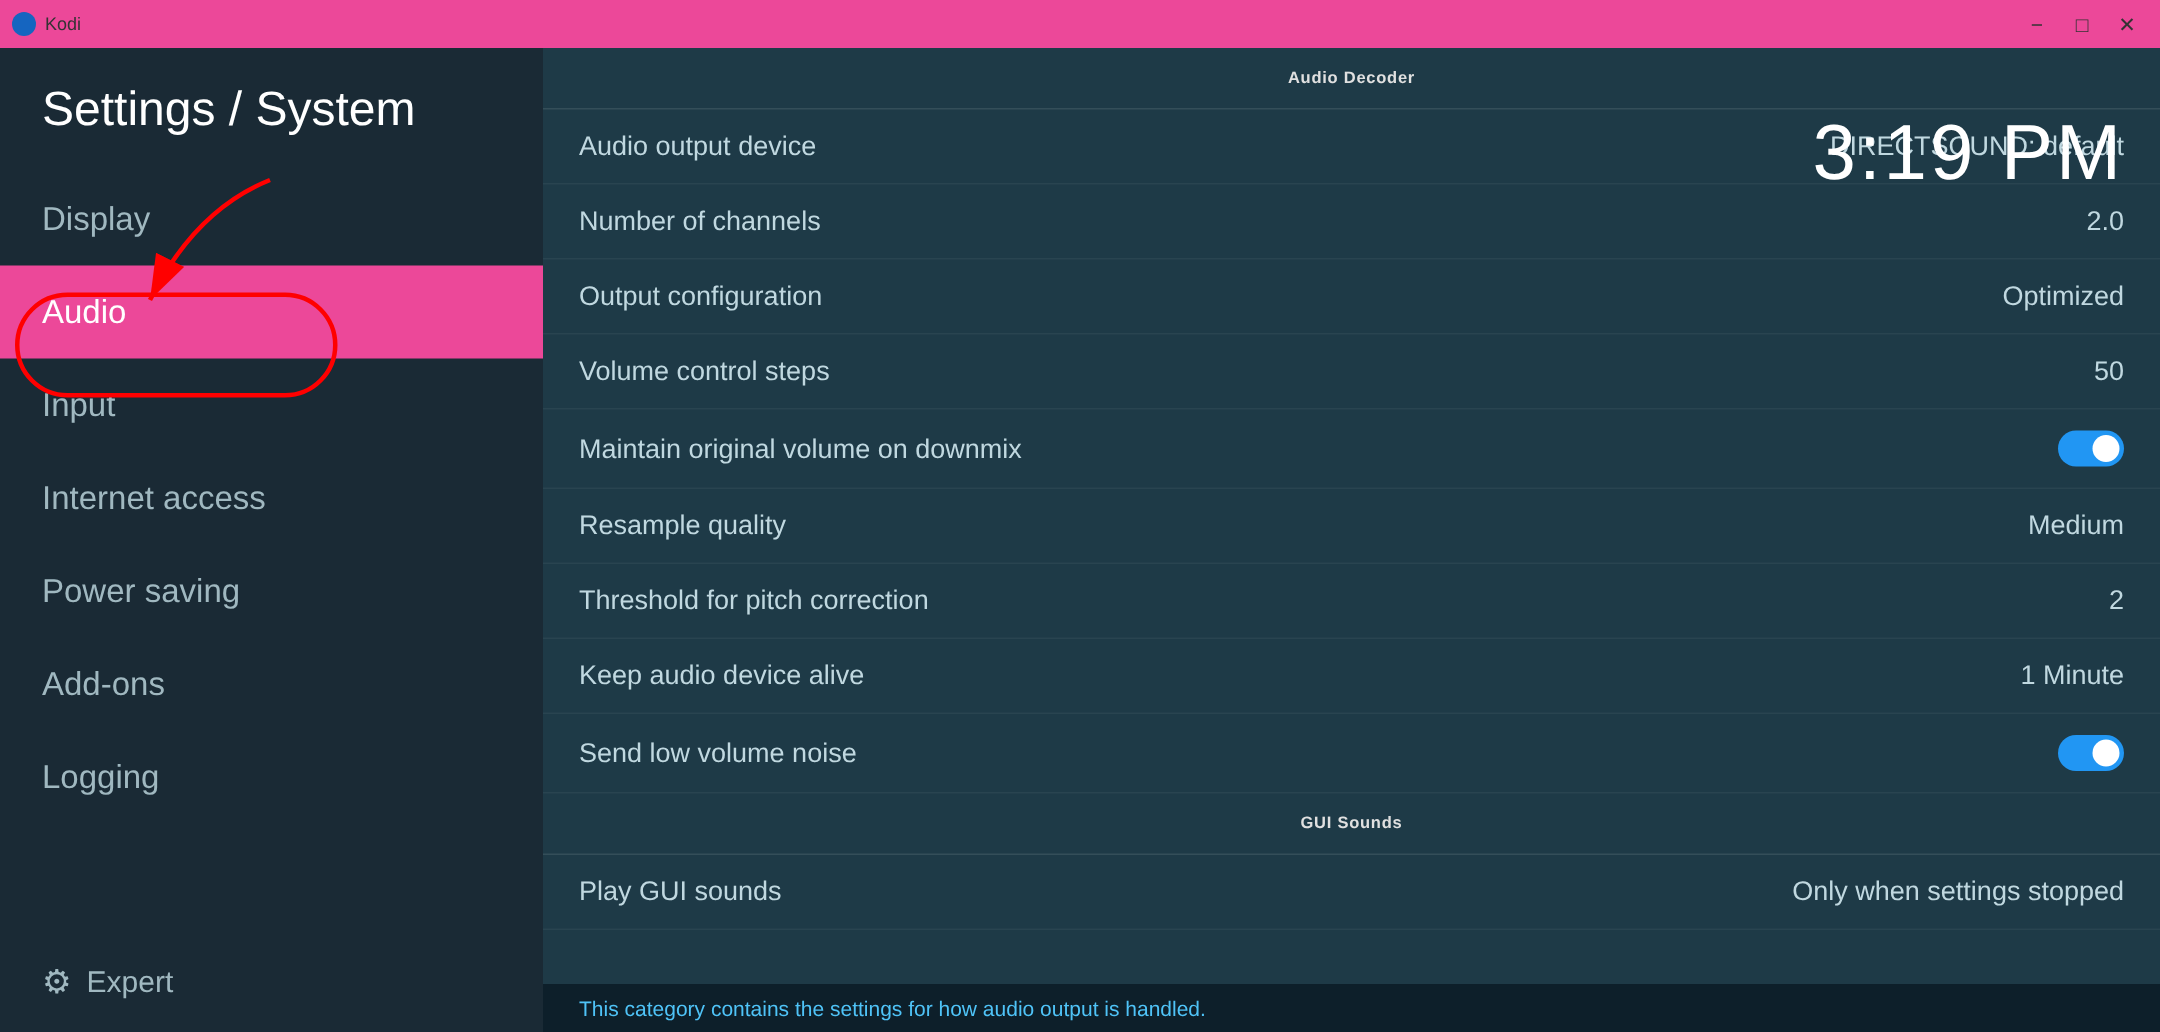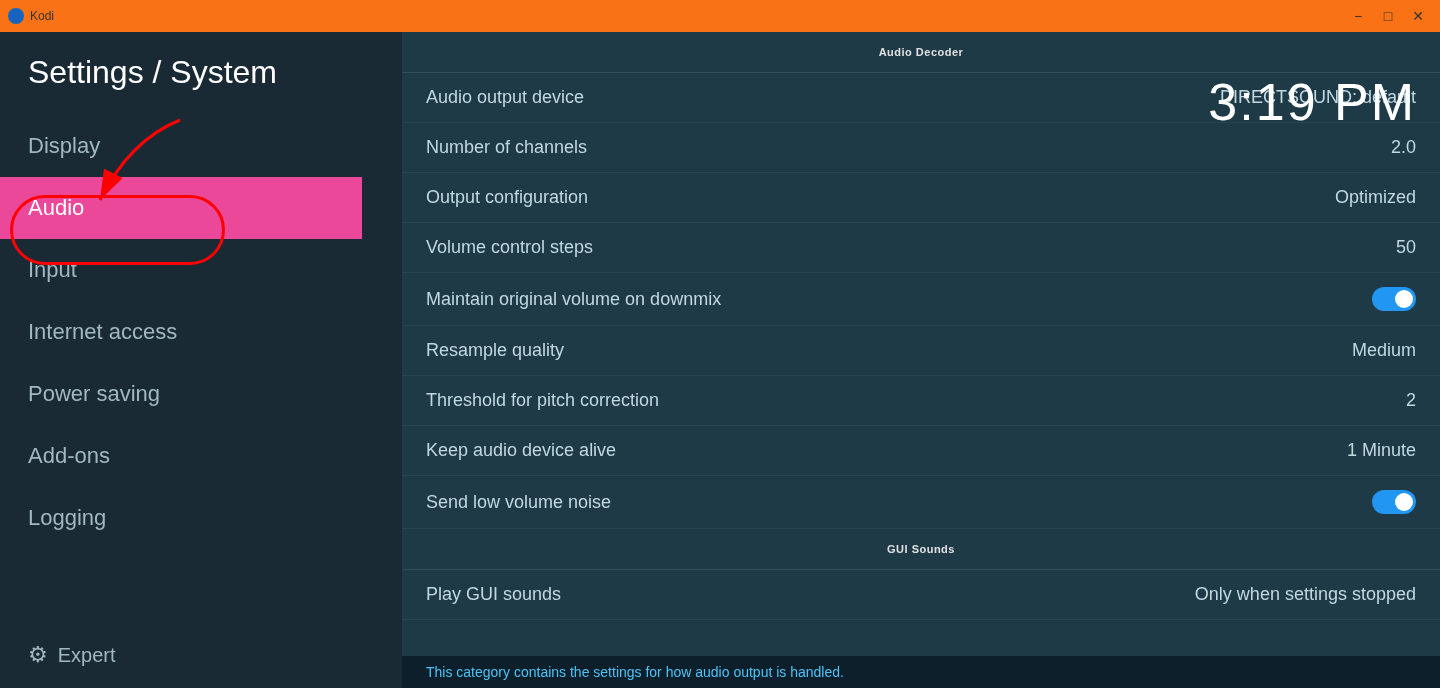--- a/index.html
+++ b/index.html
@@ -6,21 +6,21 @@
     body {
       width: 1440px;
       height: 688px;
       overflow: hidden;
       font-family: Arial, sans-serif;
       background: #1a2a35;
     }
 
     
     .title-bar {
-      background: #f97316;
+      background: #ec4899;
       height: 32px;
       display: flex;
       align-items: center;
       justify-content: space-between;
       padding: 0 8px;
     }
     .title-bar-left {
       display: flex;
       align-items: center;
       gap: 6px;
@@ -50,21 +50,20 @@
       align-items: center;
       justify-content: center;
       font-size: 14px;
       color: #333;
     }
 
     
     .main-container {
       display: flex;
       height: calc(688px - 32px);
-      gap: 40px;
     }
 
     
     .sidebar {
       width: 362px;
       background: #1a2a35;
       display: flex;
       flex-direction: column;
       padding-top: 10px;
     }

